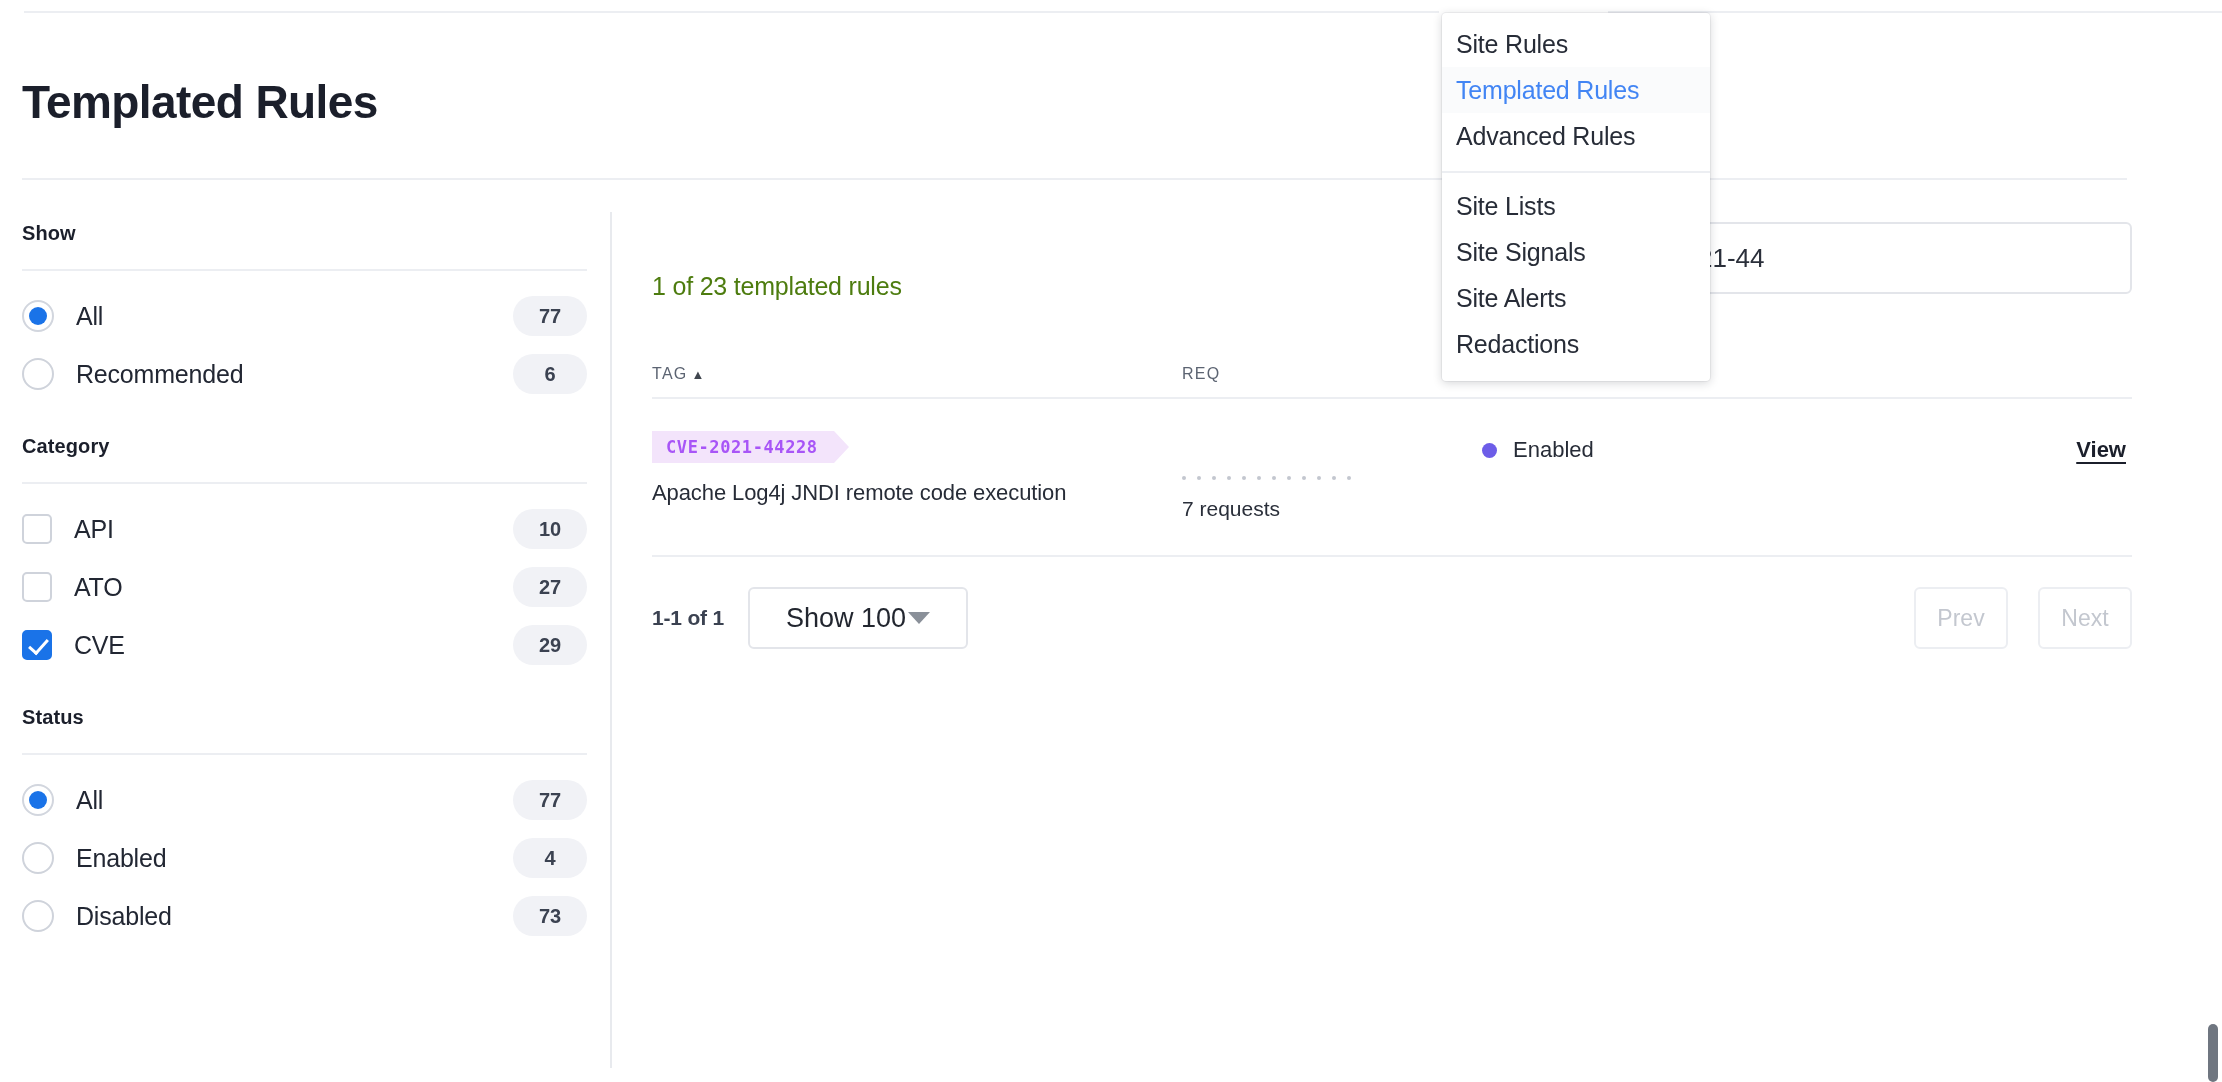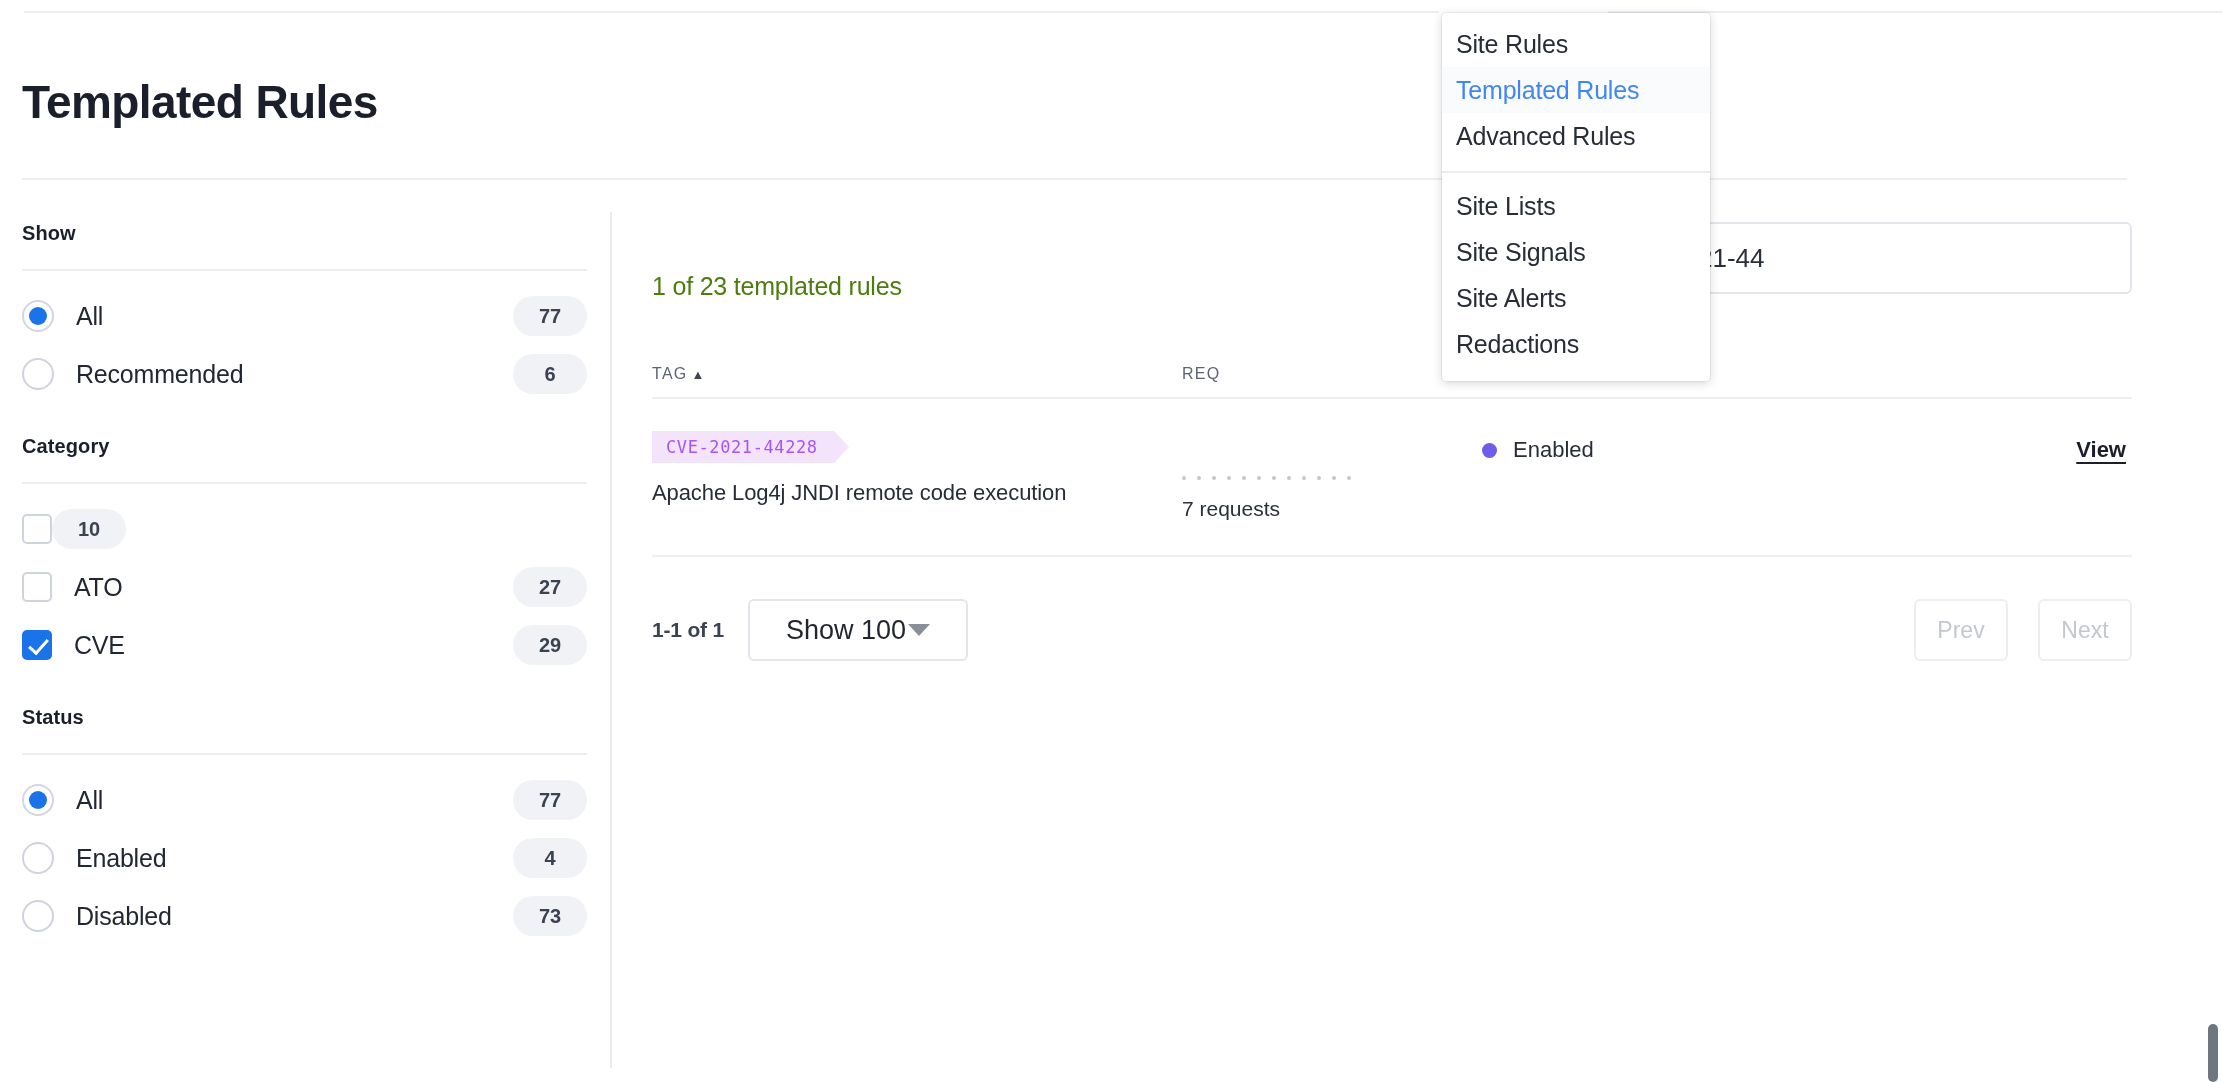--- a/index.html
+++ b/index.html
@@ -126,21 +126,21 @@
   
   .trow {
     display: flex; align-items: flex-start;
     padding: 32px 0 34px 0;
     border-bottom: 2px solid #eceef2;
   }
   .cell-tag { width: 530px; }
   .tag-pill {
     display: inline-block; position: relative;
     background: #f3e4fb; color: #a855f7;
-    font-size: 17px; font-weight: 400; letter-spacing: 0.6px;
+    font-size: 17px; font-weight: 700; letter-spacing: 0.6px;
     padding: 7px 16px 7px 14px; height: 32px; line-height: 18px;
     font-family: "DejaVu Sans Mono", monospace;
   }
   .tag-pill::after {
     content: ""; position: absolute; right: -15px; top: 0;
     width: 0; height: 0;
     border-top: 16px solid transparent;
     border-bottom: 16px solid transparent;
     border-left: 15px solid #f3e4fb;
   }
@@ -160,21 +160,21 @@
   }
   .status-text { font-size: 22px; color: #272c37; }
   .view-link {
     margin-left: auto; margin-right: 6px;
     font-size: 22px; font-weight: 700; color: #1b1f2b;
     text-decoration: underline; text-underline-offset: 5px;
     cursor: pointer;
   }
 
   
-  .pager { display: flex; align-items: center; padding-top: 42px; }
+  .pager { display: flex; align-items: center; padding-top: 30px; }
   .pager-range { font-size: 21px; font-weight: 700; color: #3b4251; letter-spacing: -0.2px; }
   .show-select {
     margin-left: 24px; height: 62px; min-width: 220px;
     border: 2px solid #e3e5ea; border-radius: 6px; background: #fff;
     display: flex; align-items: center; justify-content: center; gap: 2px;
     font-size: 27px; color: #22262f; padding: 0 24px; cursor: pointer;
   }
   .caret-down {
     width: 0; height: 0; border-left: 11px solid transparent;
     border-right: 11px solid transparent; border-top: 12px solid #8a9099;
@@ -237,20 +237,21 @@
         <span class="count-pill">6</span>
       </div>
     </div>
 
     <div class="filter-group">
       <div class="group-title">Category</div>
       <div class="group-rule"></div>
 
       <div class="opt-row">
         <span class="checkbox"></span>
+        <span class="opt-label">API</span>
         <span class="count-pill">10</span>
       </div>
 
       <div class="opt-row">
         <span class="checkbox"></span>
         <span class="opt-label">ATO</span>
         <span class="count-pill">27</span>
       </div>
 
       <div class="opt-row">

